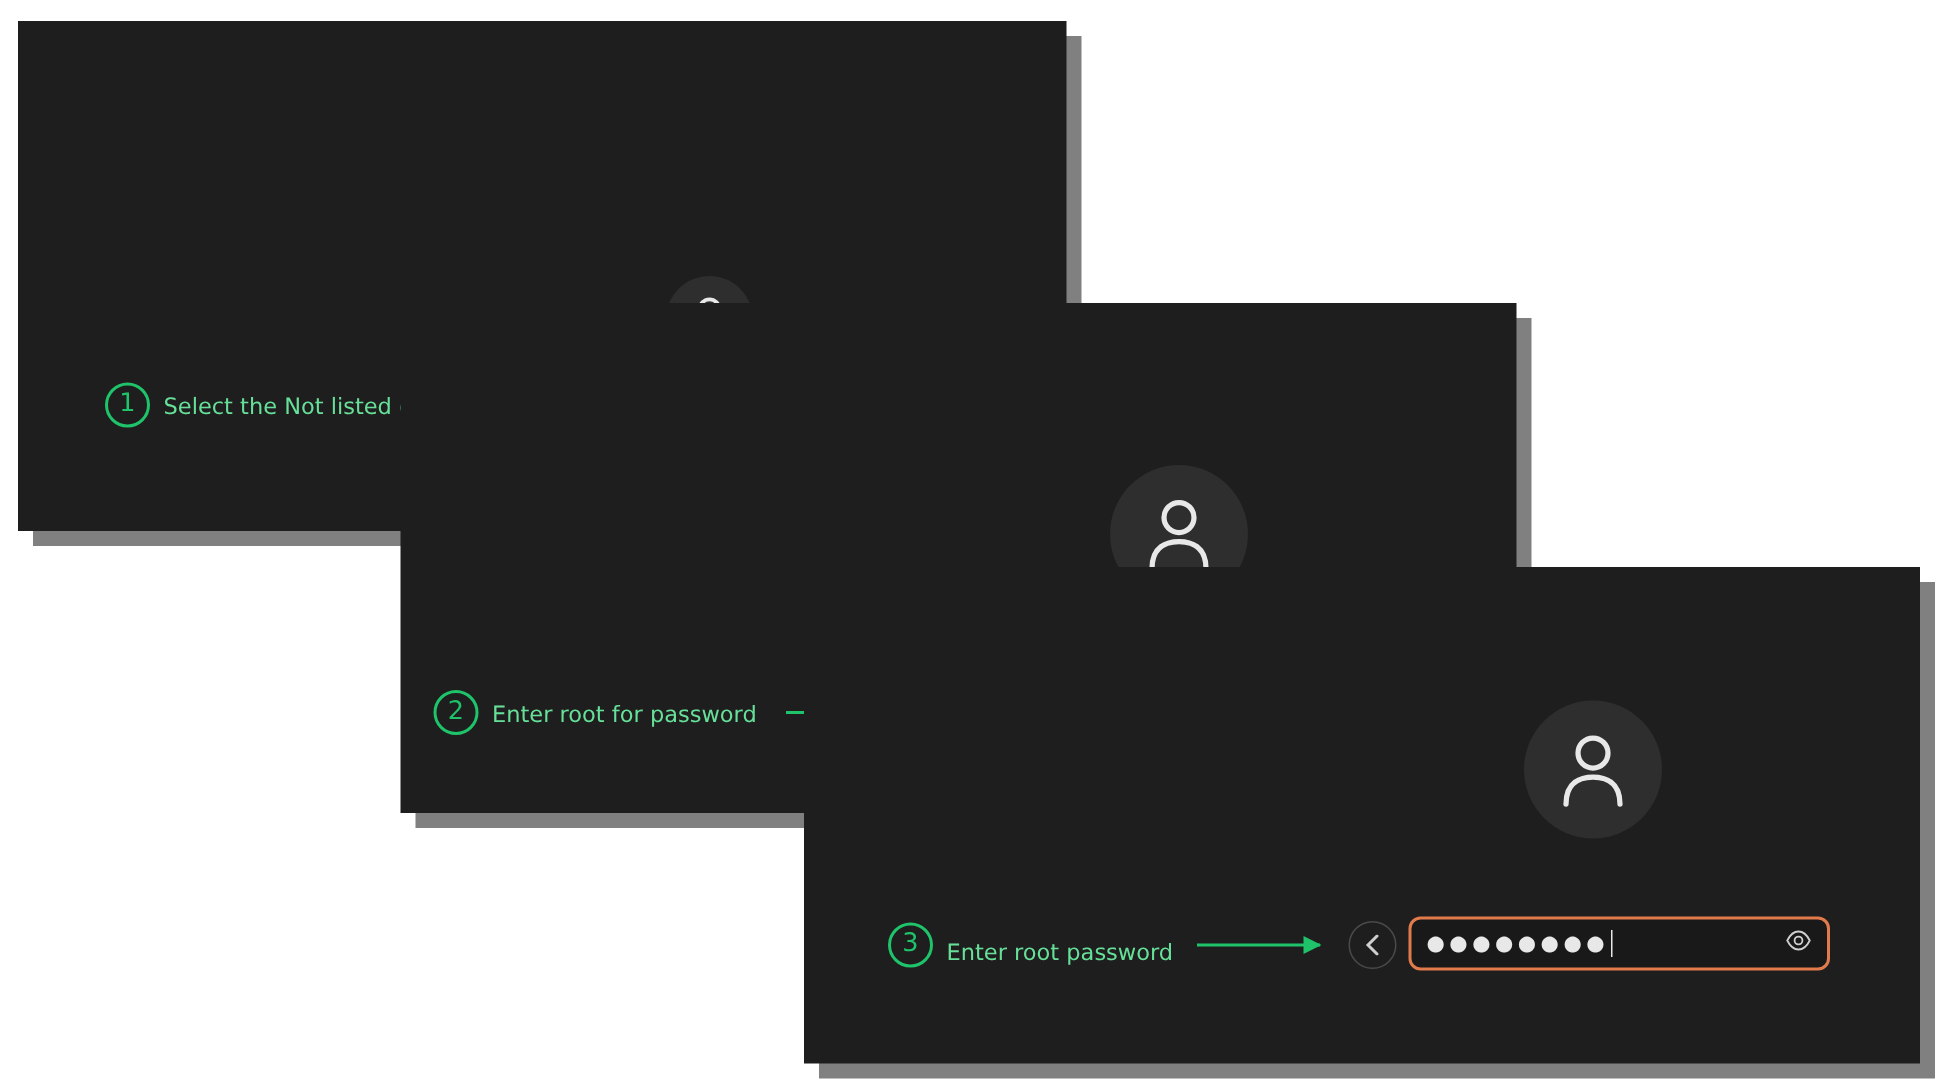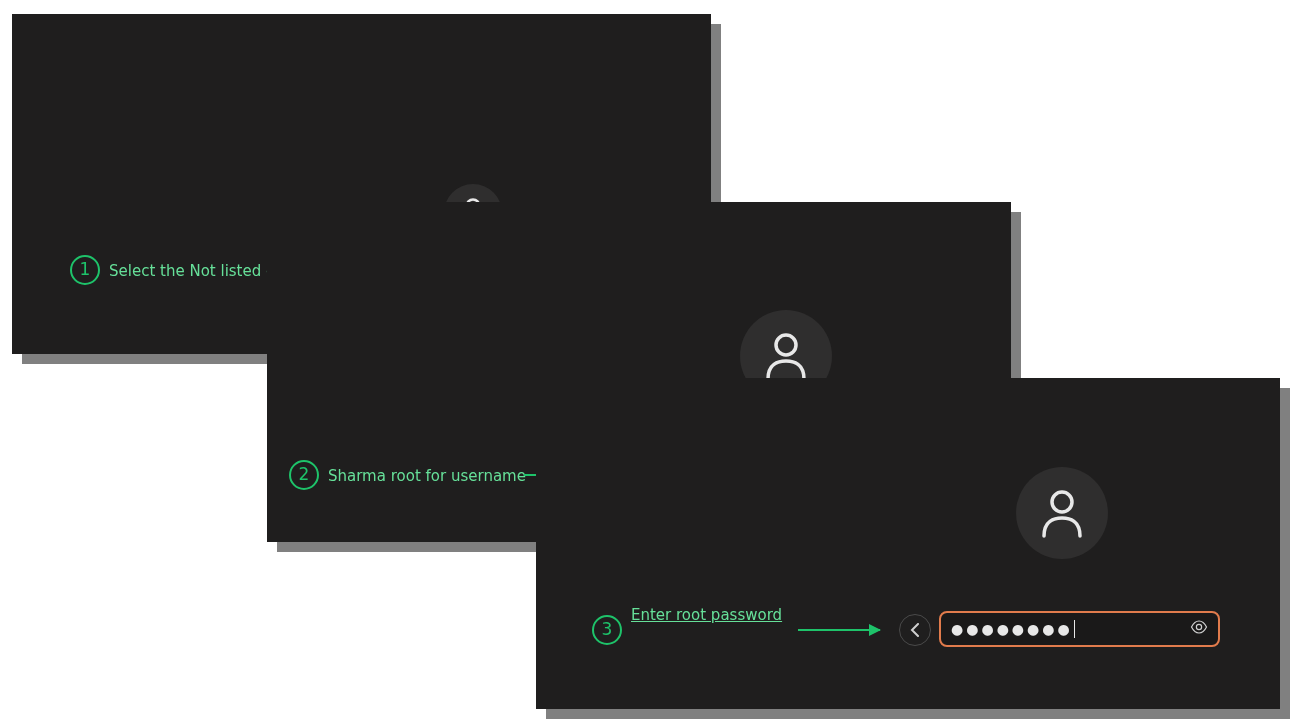--- a/index.html
+++ b/index.html
@@ -58,21 +58,21 @@
   </div>
 
   <div class="field" style="left:393px;top:254px;width:258px;">
     <span>root</span>
       <span class="caret"></span>
   </div>
 
   <div class="step-badge" style="left:22px;top:258px;">
       <span>2</span>
     </div>
-  <div class="step-label" style="left:61px;top:265px;">Sharma root for username</div>
+  <div class="step-label" style="left:61px;top:265px;">Enter root for password</div>
   <div class="arrow" style="left:257px;top:272px;width:78px;"></div>
 </div>
 
 <div id="panel3" class="panel">
   <div class="avatar big" style="left:480px;top:89px;">
     <svg width="44" height="50" viewBox="0 0 44 50">
       <circle cx="22" cy="14" r="10" fill="none" stroke="#e8e8e8" stroke-width="3.5"></circle>
       <path d="M4 48 C4 33 14 30 22 30 C30 30 40 33 40 48" fill="none" stroke="#e8e8e8" stroke-width="3.5" stroke-linecap="round"></path>
     </svg>
   </div>
@@ -90,15 +90,15 @@
       <svg width="18" height="18" viewBox="0 0 24 24">
         <path d="M2 12 C5 6 9 4 12 4 C15 4 19 6 22 12 C19 18 15 20 12 20 C9 20 5 18 2 12 Z" fill="none" stroke="#cfcfcf" stroke-width="1.6"></path>
         <circle cx="12" cy="12" r="3.5" fill="none" stroke="#cfcfcf" stroke-width="1.6"></circle>
       </svg>
     </span>
   </div>
 
   <div class="step-badge" style="left:56px;top:237px;">
       <span>3</span>
     </div>
-  <div class="step-label" style="left:95px;top:228px;text-decoration:underline;">Enter root password</div>
+  <div class="step-label" style="left:95px;top:248px;">Enter root password</div>
   <div class="arrow" style="left:262px;top:251px;width:82px;"></div>
 </div>
 
 </body></html>

